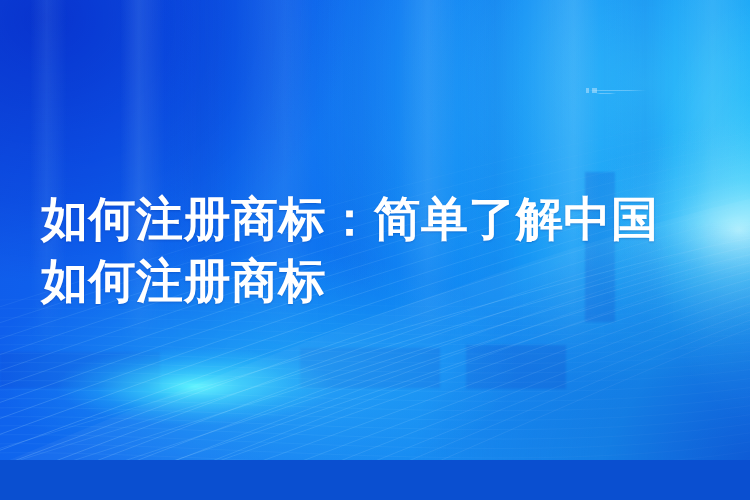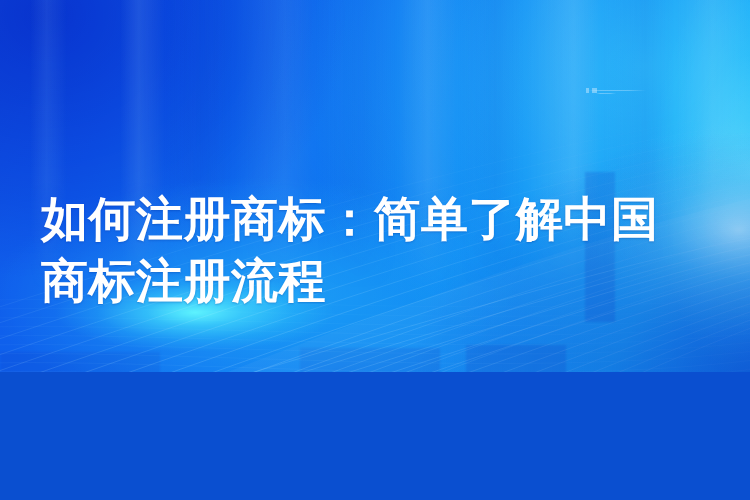--- a/index.html
+++ b/index.html
@@ -4,21 +4,21 @@
 <title>Banner</title>
 <style>
   html, body {
     margin: 0;
     padding: 0;
     background: #0a4fd0;
   }
   #stage {
     position: relative;
     width: 750px;
-    height: 372px;
+    height: 460px;
     overflow: hidden;
     font-family: "Liberation Serif", "DejaVu Serif", serif;
     background: #0369a1;
     isolation: isolate;
   }
 
   
   .layer {
     position: absolute;
     inset: 0;
@@ -286,16 +286,16 @@
     </svg>
   </div>
 
   <div class="layer bg-glow-cyan2"></div>
   <div class="layer bg-glow-cyan"></div>
   <div class="layer bg-glow-edge-right"></div>
   <div class="layer bg-darken-bottomright"></div>
 
   <div class="title-wrap">
     <span class="title-line">如何注册商标：简单了解中国</span>
-    <span class="title-line">商标注册流程</span>
+    <span class="title-line">如何注册商标</span>
   </div>
 
 </div>
 
 </body></html>

